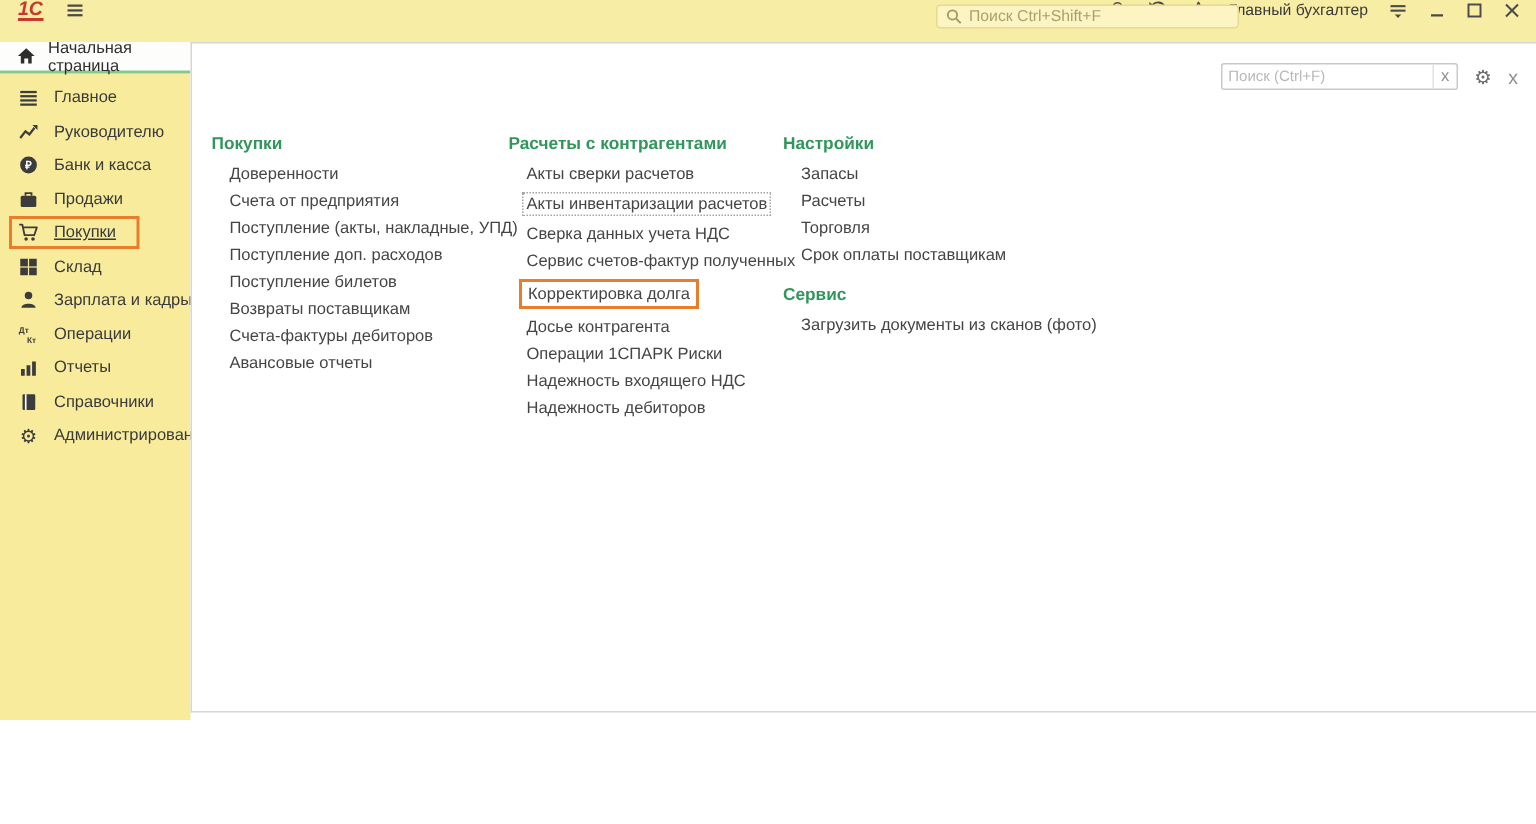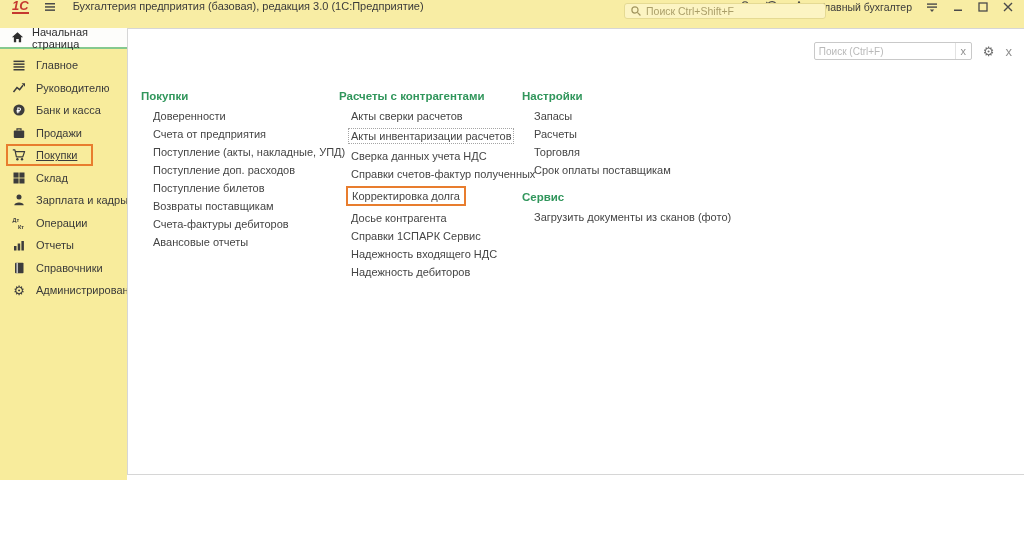--- a/index.html
+++ b/index.html
@@ -79,21 +79,20 @@
     <span class="logo">1С</span>
     <span class="burger">
       <svg width="14" height="14" viewBox="0 0 14 14">
           <g fill="#4a4a4a">
             <rect x="2" y="3" width="10" height="1.5"></rect>
             <rect x="2" y="6.2" width="10" height="1.5"></rect>
             <rect x="2" y="9.4" width="10" height="1.5"></rect>
           </g>
         </svg>
     </span>
-    <span class="tb-title">Бухгалтерия предприятия (базовая), редакция 3.0  (1С:Предприятие)</span>
 
     <span class="tb-search">
       <svg width="12" height="12" viewBox="0 0 14 14">
           <circle cx="5.8" cy="5.8" r="3.6" stroke="#a2965f" stroke-width="1.4" fill="none"></circle>
           <line x1="8.6" y1="8.6" x2="12.2" y2="12.2" stroke="#a2965f" stroke-width="1.4"></line>
         </svg>
       <span class="ph">Поиск Ctrl+Shift+F</span>
     </span>
 
     <span class="tb-right">
@@ -310,24 +309,24 @@
           </div>
         </div>
 
         <div class="col-2">
           <div class="sec">
             <div class="sec-title">Расчеты с контрагентами</div>
             <ul>
               <li>Акты сверки расчетов</li>
               <li class="focused">Акты инвентаризации расчетов</li>
               <li>Сверка данных учета НДС</li>
-              <li>Справки счетов-фактур полученных</li>
+              <li>Сервис счетов-фактур полученных</li>
               <li class="annotated">Корректировка долга</li>
               <li>Досье контрагента</li>
-              <li>Справки 1СПАРК Сервис</li>
+              <li>Операции 1СПАРК Риски</li>
               <li>Надежность входящего НДС</li>
               <li>Надежность дебиторов</li>
             </ul>
           </div>
         </div>
 
         <div class="col-3">
           <div class="sec">
             <div class="sec-title">Настройки</div>
             <ul>

